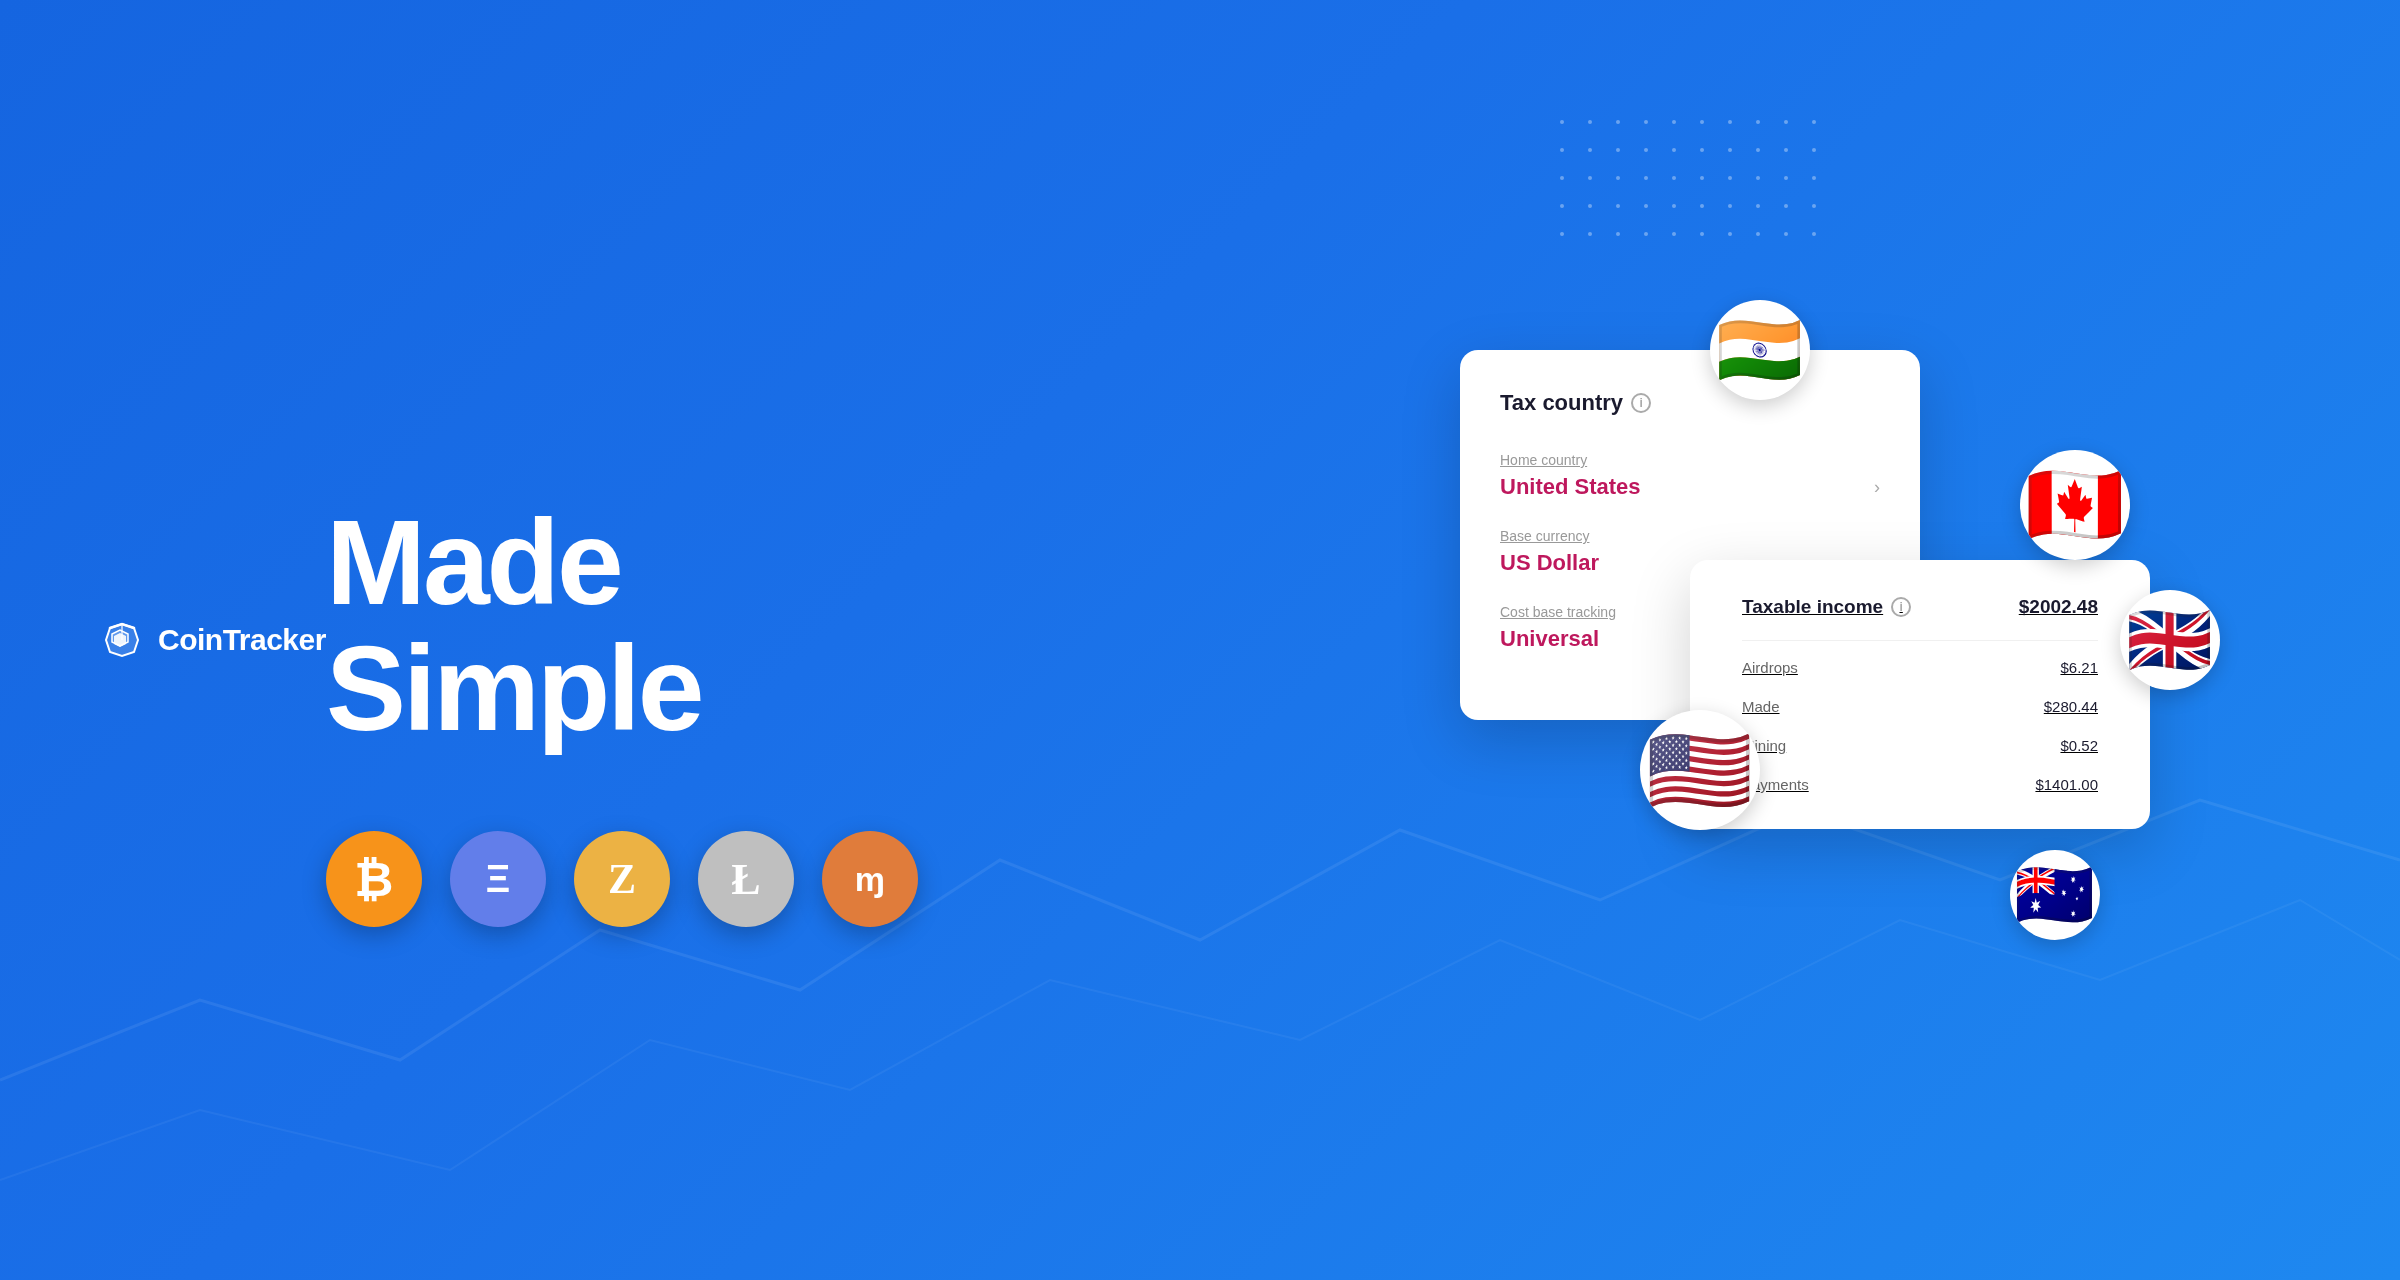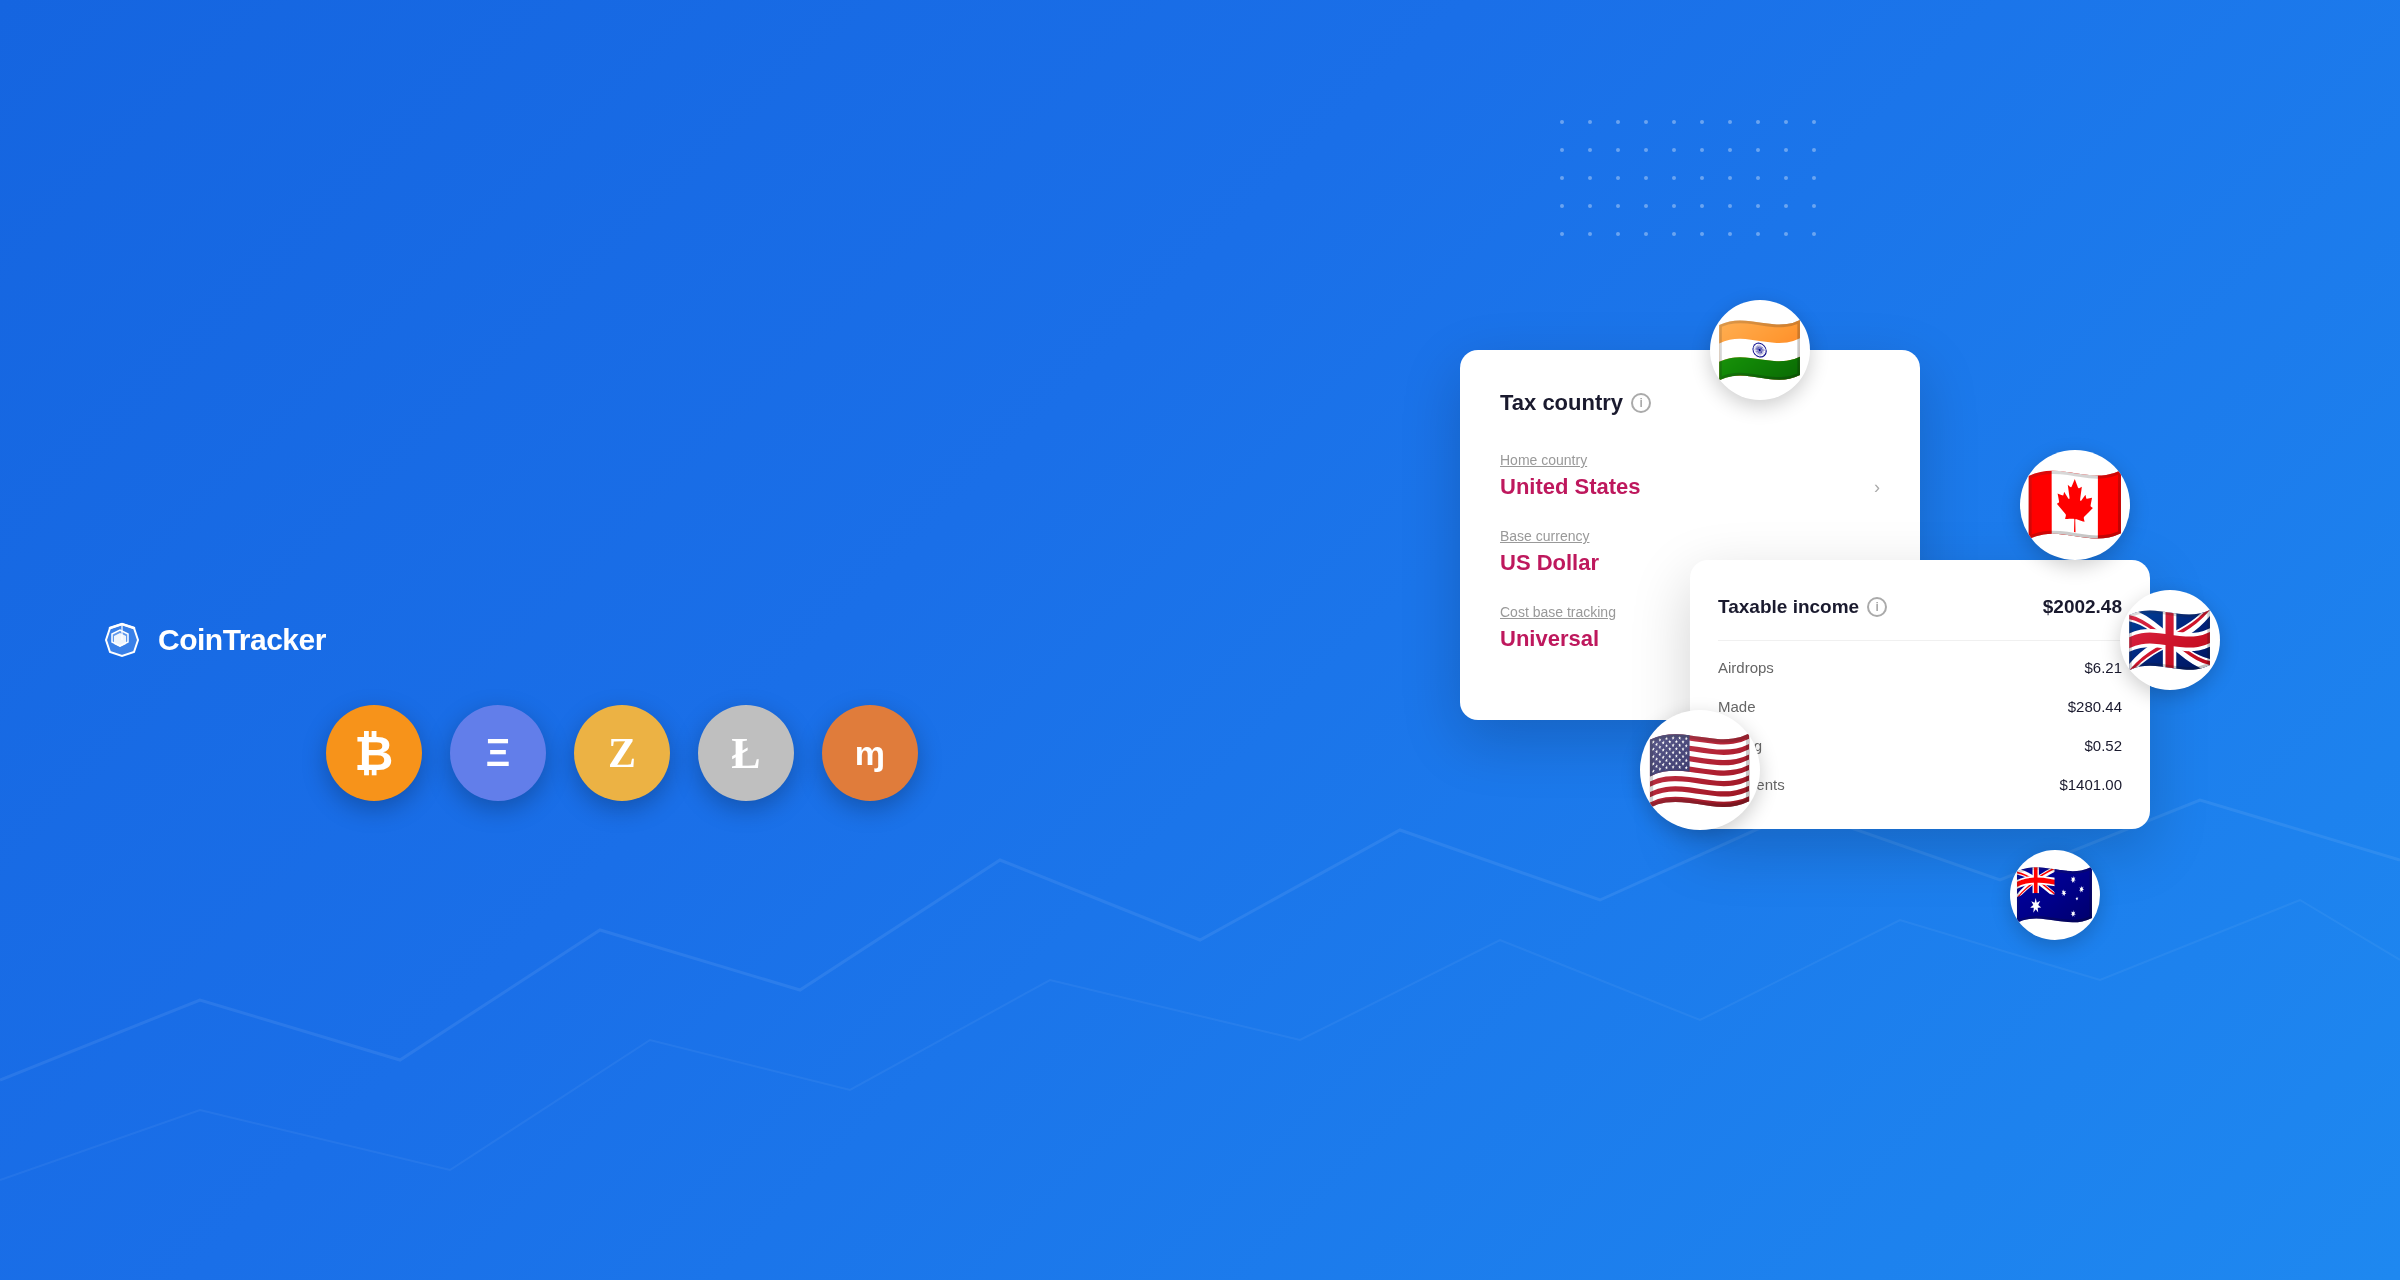--- a/index.html
+++ b/index.html
@@ -184,23 +184,24 @@
     }
 
     
     .income-card {
       position: absolute;
       top: 290px;
       left: 290px;
       width: 460px;
       background: #fff;
       border-radius: 18px;
-      padding: 36px 28px;
+      padding: 36px 52px;
       box-shadow: 0 20px 60px rgba(0,0,0,0.18);
       z-index: 3;
+      text-decoration: underline;
     }
     .income-row {
       display: flex;
       justify-content: space-between;
       align-items: center;
       margin-bottom: 22px;
     }
     .income-title-row {
       font-size: 19px;
       font-weight: 700;
@@ -353,20 +354,21 @@
       <path d="M22 6 L22 22" fill="none" stroke="white" stroke-width="2" opacity="0.6"></path>
     </svg>
     <span class="logo-text">CoinTracker</span>
   </div>
 
   <div class="main">
 
     <div class="left-side">
       <h1 class="headline">
         <br>
+        <span>Made Simple</span>
       </h1>
 
       <div class="crypto-row">
         <div class="crypto-coin coin-btc">₿</div>
         <div class="crypto-coin coin-eth" style="font-size:38px;">Ξ</div>
         <div class="crypto-coin coin-zec" style="font-size:42px; font-family: serif;">Z</div>
         <div class="crypto-coin coin-ltc" style="font-size:44px; font-family: serif;">Ł</div>
         <div class="crypto-coin coin-xmr" style="font-size:34px;">ɱ</div>
       </div>
     </div>

